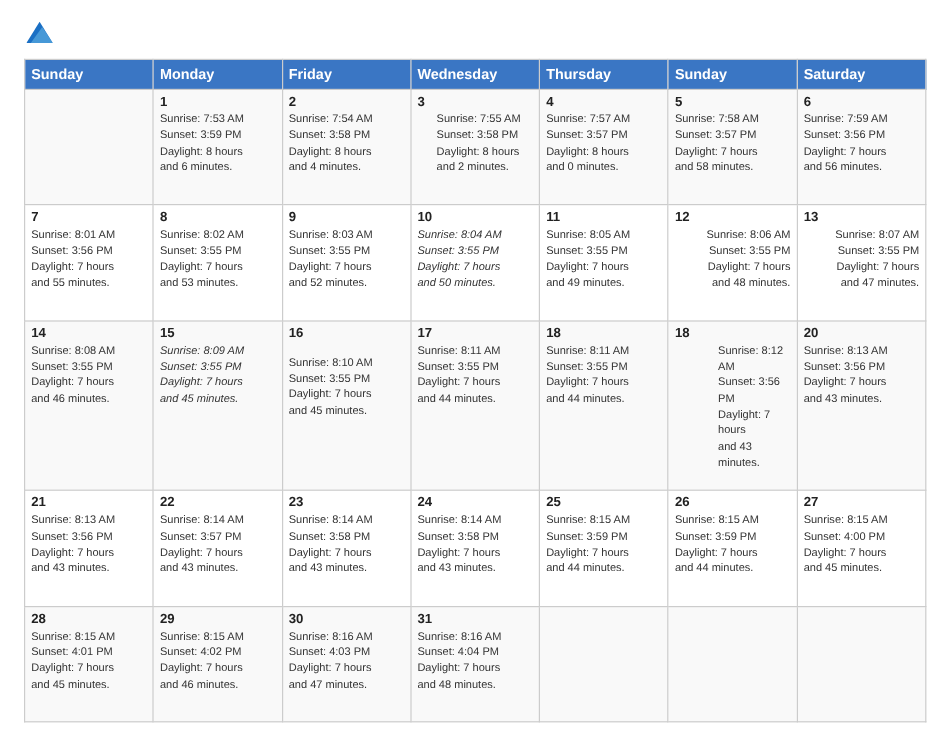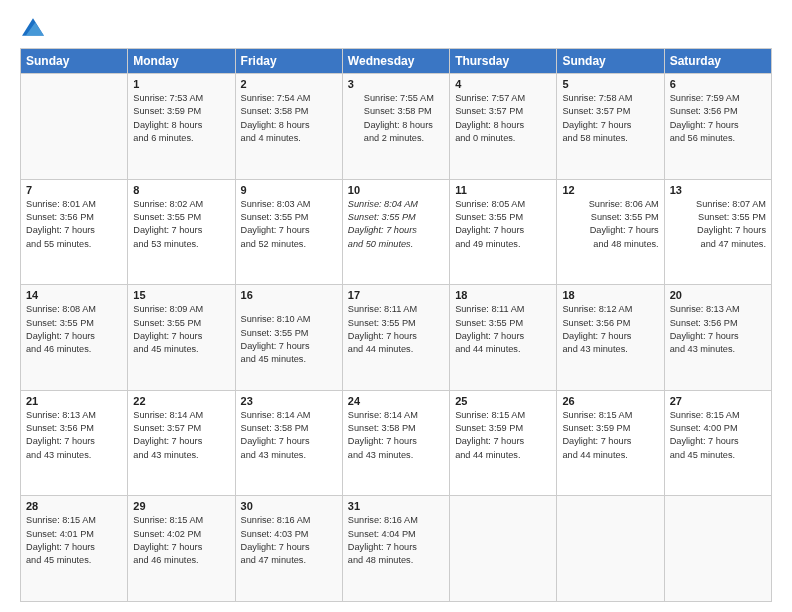--- a/index.html
+++ b/index.html
@@ -229,21 +229,21 @@
         <tr>
           <td>
             <span class="day-num">14</span>
             <div class="cell-text" style="white-space: pre-line;">Sunrise: 8:08 AM
 Sunset: 3:55 PM
 Daylight: 7 hours
 and 46 minutes.</div>
           </td>
           <td>
             <span class="day-num">15</span>
-            <div class="cell-text" style="white-space: pre-line;">Sunrise: 8:09 AM
+            <div class="cell-text" style="white-space: pre-line; font-style: italic;">Sunrise: 8:09 AM
 Sunset: 3:55 PM
 Daylight: 7 hours
 and 45 minutes.</div>
           </td>
           <td>
             <span class="day-num">16</span>
             <div class="cell-text" style="white-space: pre-line; margin-top: 12px;">Sunrise: 8:10 AM
 Sunset: 3:55 PM
 Daylight: 7 hours
 and 45 minutes.</div>
@@ -257,21 +257,21 @@
           </td>
           <td>
             <span class="day-num">18</span>
             <div class="cell-text" style="white-space: pre-line;">Sunrise: 8:11 AM
 Sunset: 3:55 PM
 Daylight: 7 hours
 and 44 minutes.</div>
           </td>
           <td>
             <span class="day-num">18</span>
-            <div class="cell-text" style="white-space: pre-line;">Sunrise: 8:12 AM
+            <div class="cell-text" style="white-space: pre-line; margin-left: 36px;">Sunrise: 8:12 AM
 Sunset: 3:56 PM
 Daylight: 7 hours
 and 43 minutes.</div>
           </td>
           <td>
             <span class="day-num">20</span>
             <div class="cell-text" style="white-space: pre-line;">Sunrise: 8:13 AM
 Sunset: 3:56 PM
 Daylight: 7 hours
 and 43 minutes.</div>

